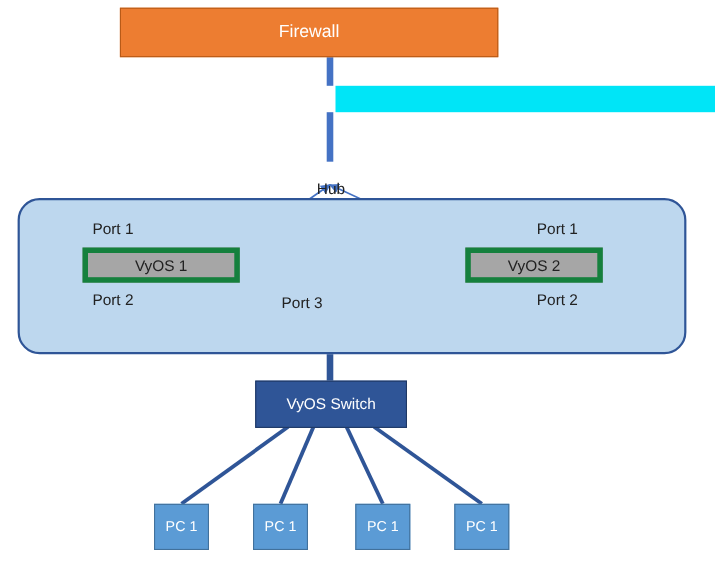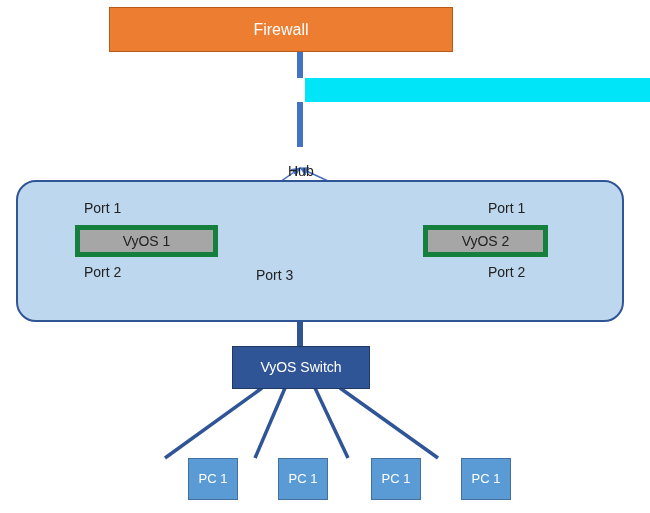--- a/index.html
+++ b/index.html
@@ -63,21 +63,20 @@
     background: #2F5597;
     border: 1px solid #1F3864;
     color: #fff;
   }
   
   .pc {
     background: #5B9BD5;
     border: 1px solid #41719C;
     color: #fff;
     font-size: 13px;
-    margin-left: 48px;
   }
 </style>
 </head>
 <body>
 
 <div class="canvas">
 
   <svg class="wires">
     <defs>
       <marker id="arr" viewBox="0 0 10 10" refX="9" refY="5" markerWidth="6" markerHeight="6" orient="auto-start-reverse">

